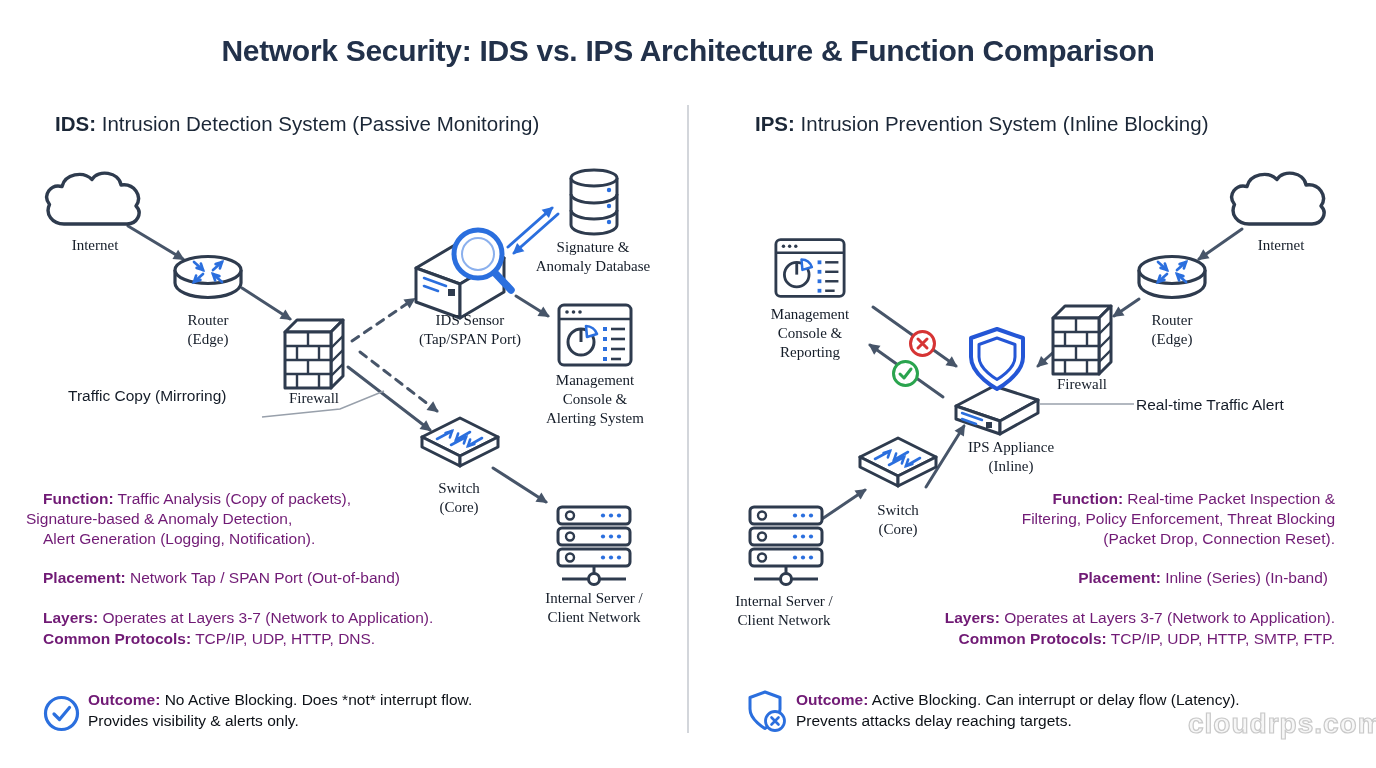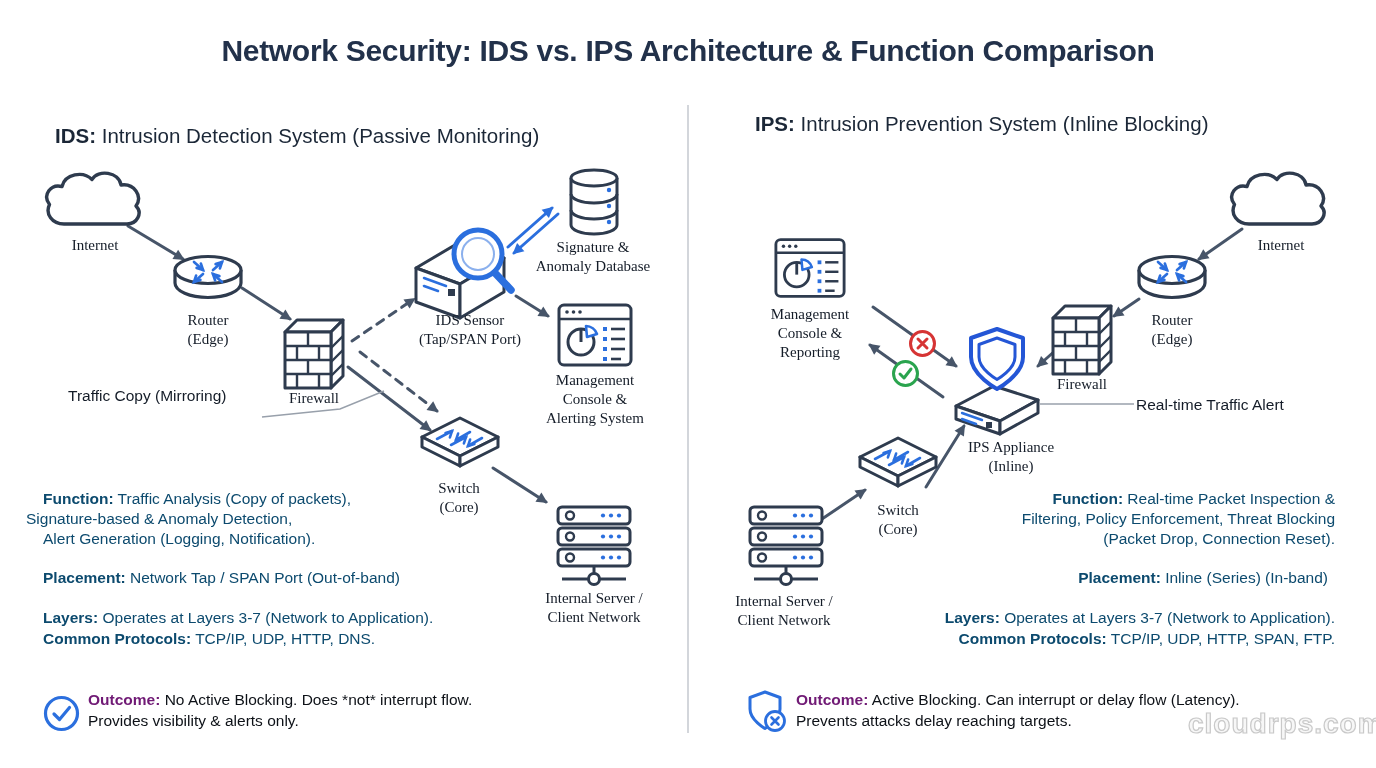--- a/index.html
+++ b/index.html
@@ -7,21 +7,21 @@
        font-family:"Liberation Sans",sans-serif;}
   .abs{position:absolute;}
   .title{position:absolute;left:0;top:34px;width:1376px;text-align:center;
          font-size:30px;font-weight:700;color:#22314a;letter-spacing:-.3px;}
   .heading{position:absolute;top:112px;font-size:20.5px;color:#1b2737;white-space:nowrap;}
   .heading b{font-weight:700;}
   .lbl{position:absolute;transform:translateX(-50%);text-align:center;
        font-size:15px;line-height:19px;color:#141c28;white-space:nowrap;}
   .lbl span{display:block;font-family:Liberation Serif, serif;}
   .small-note{position:absolute;font-size:15.5px;color:#141c28;white-space:nowrap;}
-  .info{position:absolute;font-size:15.5px;line-height:20px;color:#0c4a6e;white-space:nowrap;}
+  .info{position:absolute;font-size:15.5px;line-height:20px;color:#701a75;white-space:nowrap;}
   .info b{font-weight:700;}
   .outcome-line{position:absolute;font-size:15.5px;color:#0d1117;white-space:nowrap;}
   .outcome-line b{font-weight:700;color:#701a75;}
   .divider{position:absolute;left:687px;top:105px;width:2px;height:628px;background:#d3d6db;}
   .watermark{position:absolute;left:1188px;top:708px;font-size:28px;font-weight:700;
              color:#f7f7f7;-webkit-text-stroke:1.2px #c9c9c9;letter-spacing:1px;}
   svg{display:block;}
 </style>
 </head>
 <body>
@@ -59,21 +59,21 @@
     <path d="M943,397 L870,345" marker-end="url(#ah)"></path>
     <path d="M926,487 L964,426" marker-end="url(#ah)"></path>
     <path d="M819,521 L865,490" marker-end="url(#ah)"></path>
   </g>
   <path d="M1040,404 L1134,404" fill="none" stroke="#98a0ab" stroke-width="1.5"></path>
 </svg>
 
 <div class="title">Network Security: IDS vs. IPS Architecture &amp; Function Comparison</div>
 <div class="divider"></div>
 
-<div class="heading" style="left:55px;margin-top:12px;">
+<div class="heading" style="left:55px;">
   <b>IDS:</b><span> Intrusion Detection System (Passive Monitoring)</span>
 </div>
 <div class="heading" style="left:755px;">
   <b>IPS:</b><span> Intrusion Prevention System (Inline Blocking)</span>
 </div>
 
 <div class="abs" style="left:43px;top:166px">
   <svg width="104" height="66" viewBox="0 0 104 66">
     <path d="M21 58 C9 58 2 48 6.5 38.5 C-1 29 8 17.5 19 20.5 C22 8 40 4.5 49 13.5 C55 3 76 6 78 19 C91 17 100 30 93 40 C100 47 94 58 84 58 Z" fill="#fff" stroke="#2e3b4e" stroke-width="3.4" stroke-linejoin="round"></path>
   </svg>
@@ -466,21 +466,21 @@
 
 <div class="info" style="right:41px;top:489px">
   <b>Function:</b><span> Real-time Packet Inspection &amp;</span></div>
 <div class="info" style="right:41px;top:509px">Filtering, Policy Enforcement, Threat Blocking</div>
 <div class="info" style="right:41px;top:529px">(Packet Drop, Connection Reset).</div>
 <div class="info" style="right:48px;top:568px">
   <b>Placement:</b><span> Inline (Series) (In-band)</span></div>
 <div class="info" style="right:41px;top:608px">
   <b>Layers:</b><span> Operates at Layers 3-7 (Network to Application).</span></div>
 <div class="info" style="right:41px;top:629px">
-  <b>Common Protocols:</b><span> TCP/IP, UDP, HTTP, SPAN, FTP.</span></div>
+  <b>Common Protocols:</b><span> TCP/IP, UDP, HTTP, SMTP, FTP.</span></div>
 
 <div class="abs" style="left:748px;top:690px">
   <svg width="40" height="46" viewBox="0 0 40 46">
     <path d="M17,2 L32,7.5 V19 C32,30 17,38.5 17,38.5 C17,38.5 2,30 2,19 V7.5 Z" fill="#fff" stroke="#2b6fde" stroke-width="3" stroke-linejoin="round"></path>
     <circle cx="27" cy="31" r="9.5" fill="#fff" stroke="#2b6fde" stroke-width="2.8"></circle>
     <path d="M23.5,27.5 L30.5,34.5 M30.5,27.5 L23.5,34.5" stroke="#2b6fde" stroke-width="2.6" stroke-linecap="round"></path>
   </svg>
 </div>
 <div class="outcome-line" style="left:796px;top:691px">
   <b>Outcome:</b><span> Active Blocking. Can interrupt or delay flow (Latency).</span></div>

